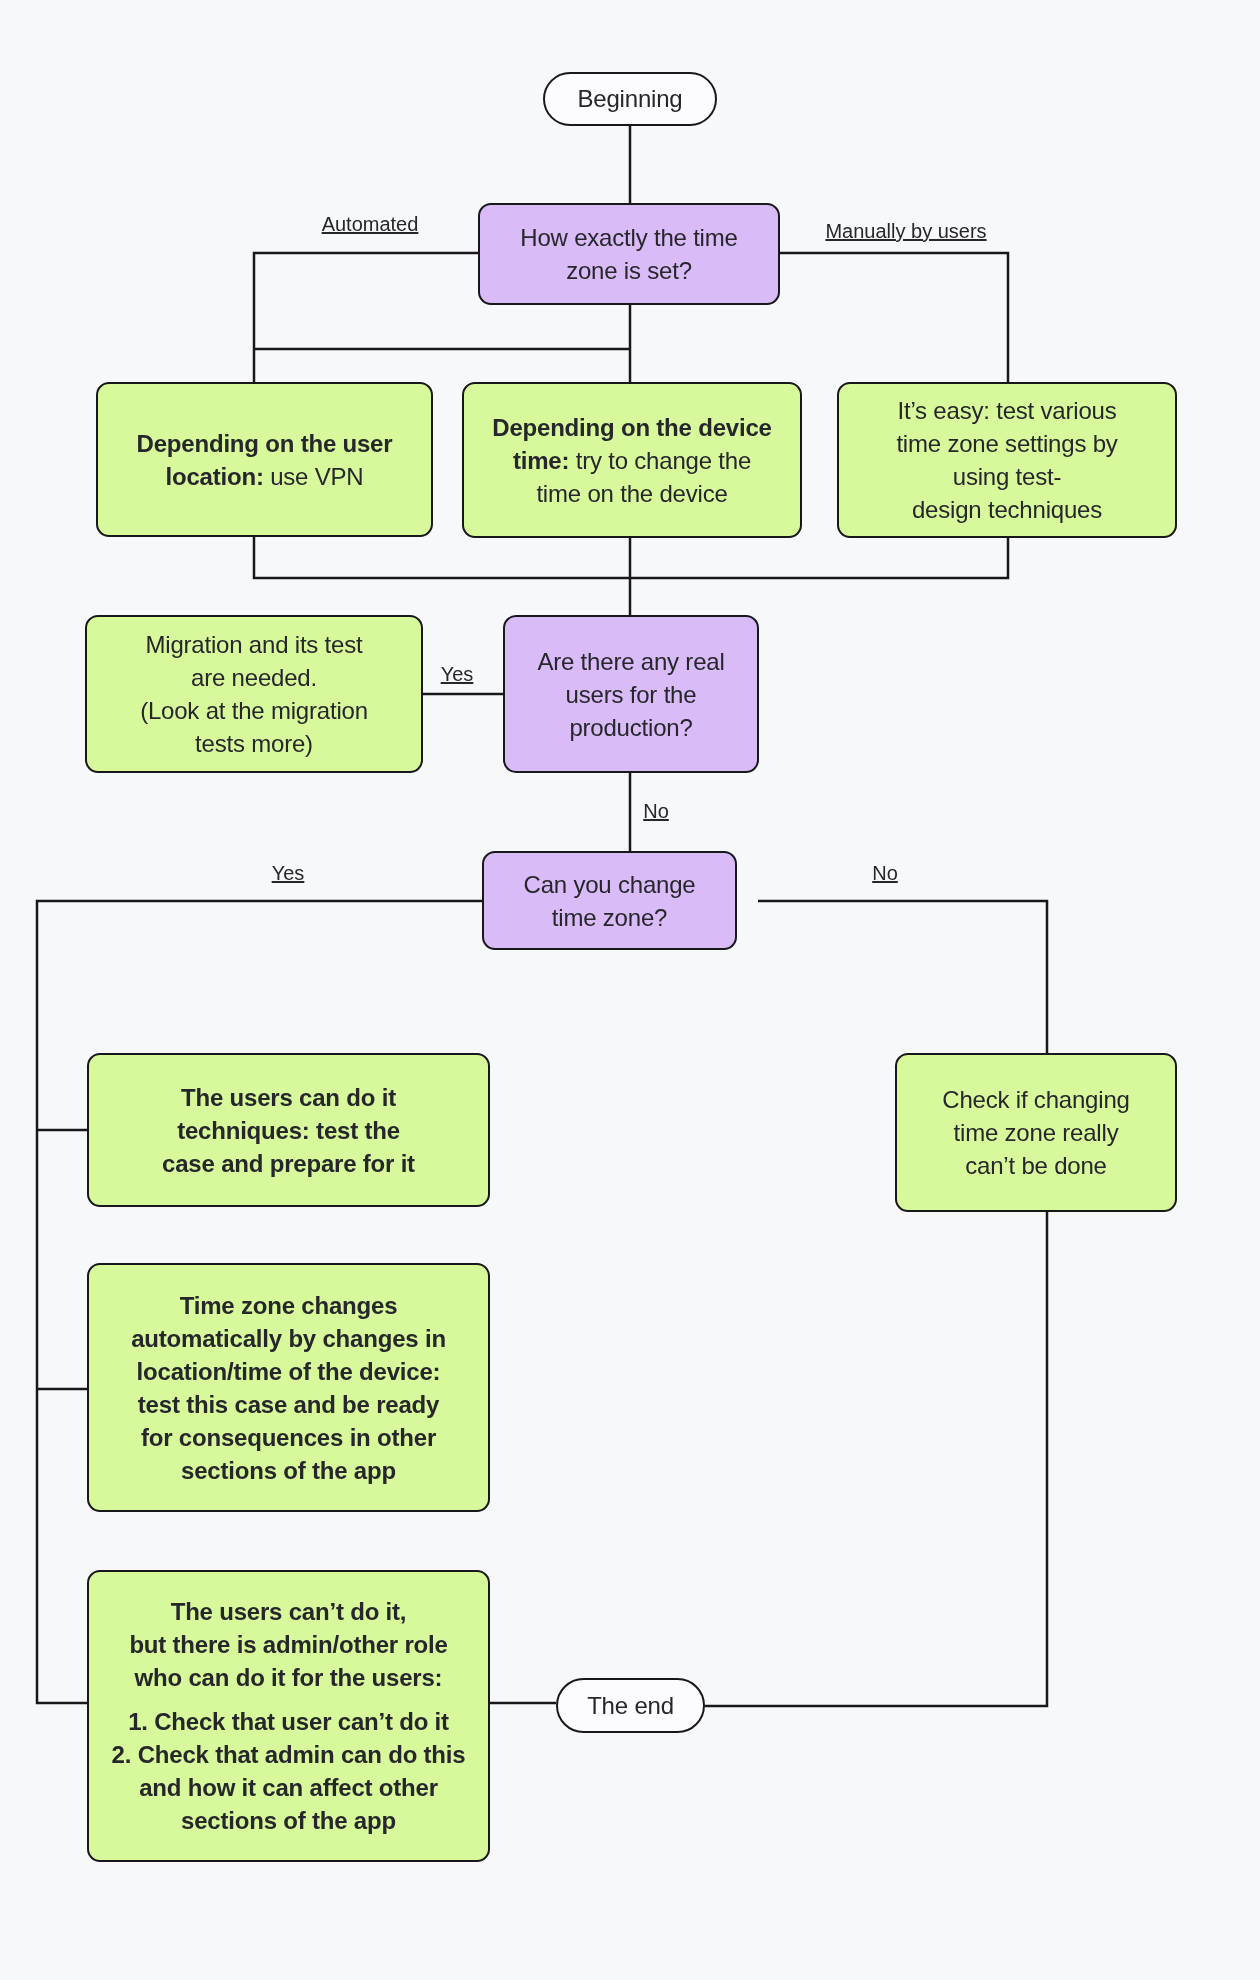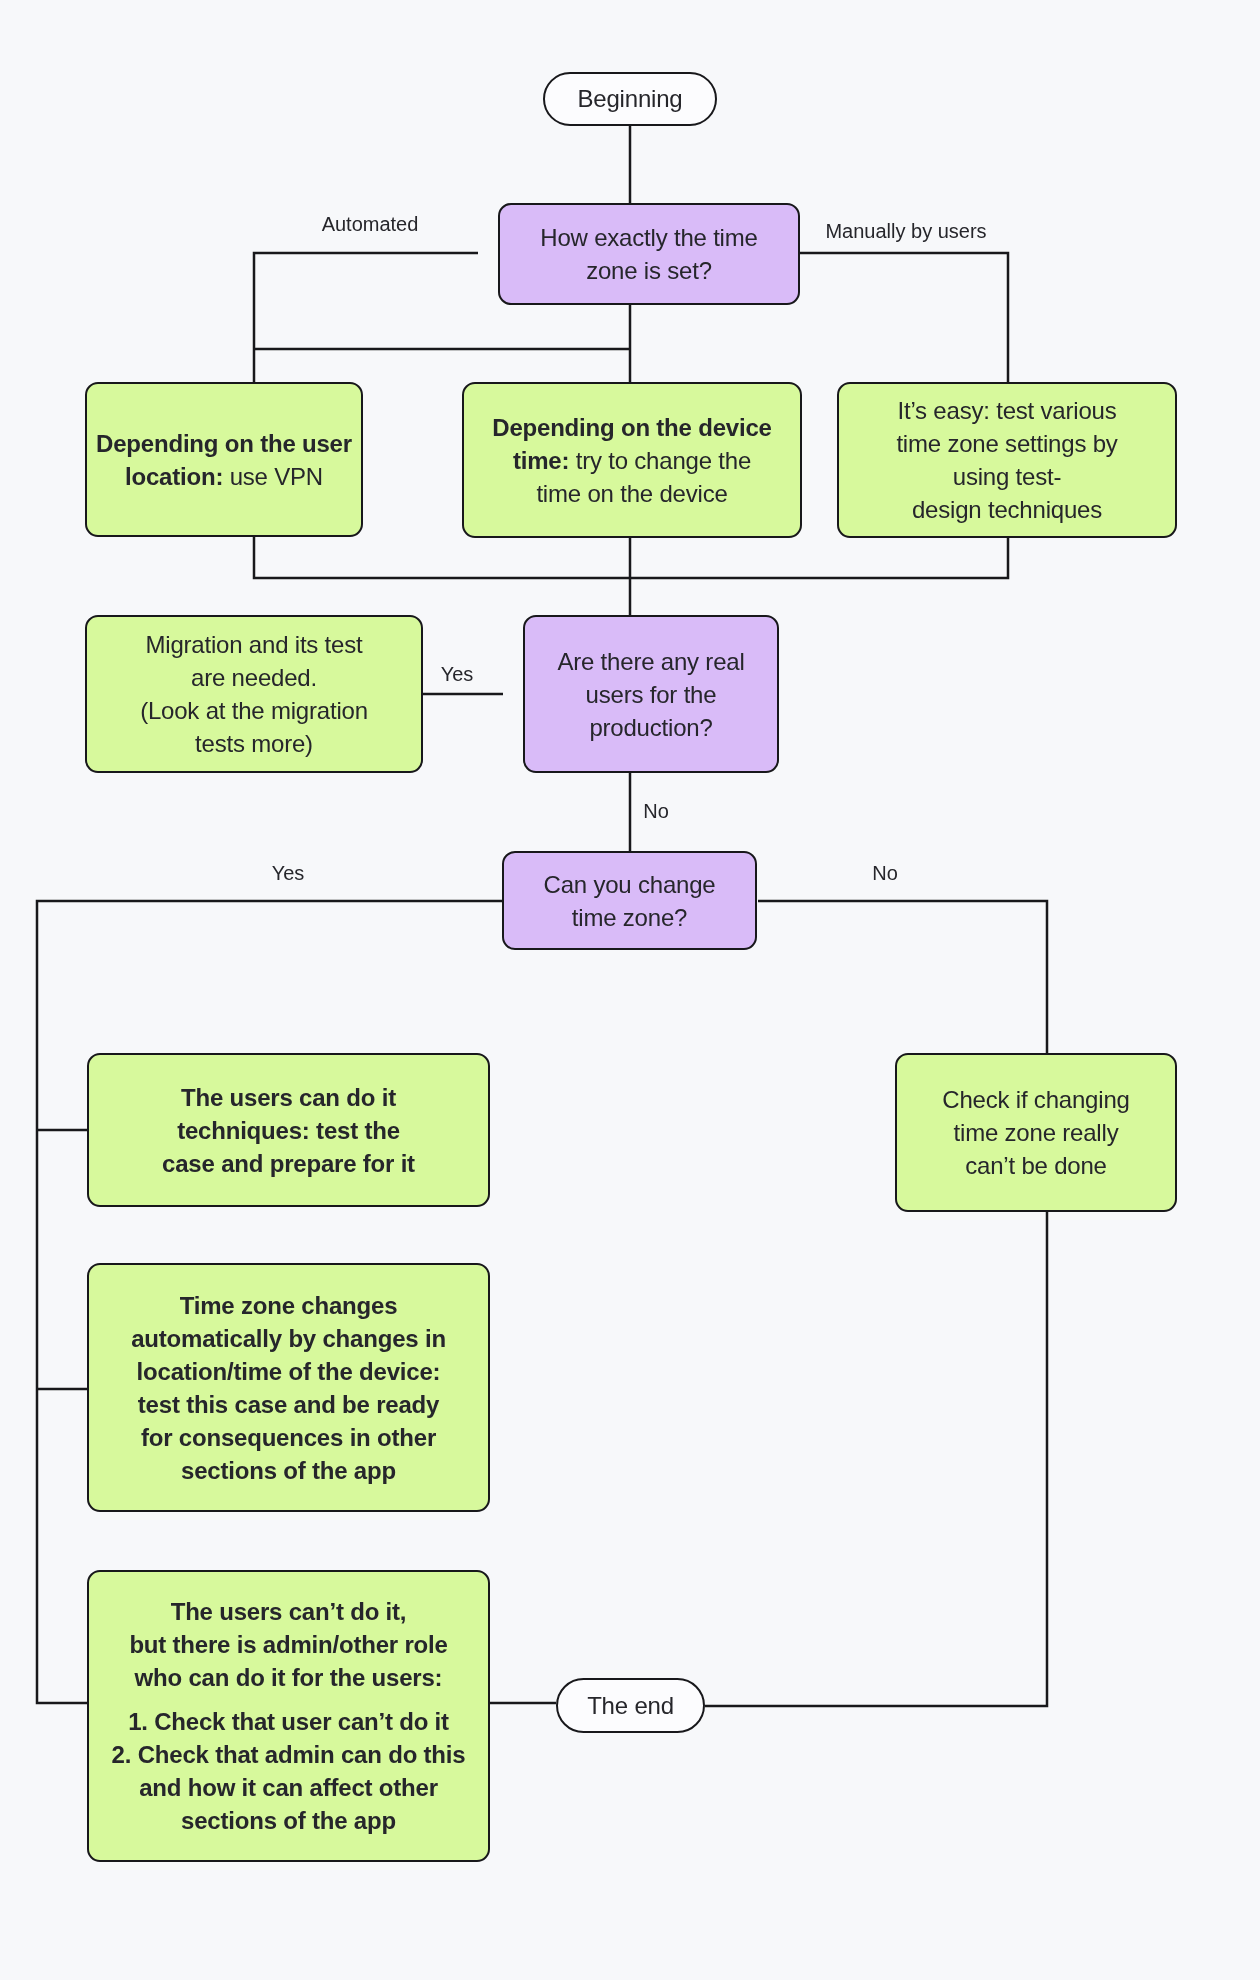--- a/index.html
+++ b/index.html
@@ -15,28 +15,29 @@
     position:absolute;box-sizing:border-box;
     display:flex;flex-direction:column;align-items:center;justify-content:center;
     text-align:center;
     border:2.5px solid var(--stroke,#18181b);
     font-size:24px;letter-spacing:-0.2px;
     color:var(--text,#26262b);
   }
   .rect{border-radius:13px;}
   .pill{border-radius:999px;background:#fcfcfe;text-align:right;}
   .green{background:var(--green,#d7f99c);}
-  .purple{background:var(--purple,#d9bbf8);margin-left:20px;}
+  .purple{background:var(--purple,#d9bbf8);}
   .tline{line-height:33px;white-space:nowrap;}
   .b, .bold .tline{font-weight:700;}
   .para2{margin-top:11px;}
   .edge-label{
     position:absolute;transform:translateX(-50%);
     font-size:20px;line-height:24px;white-space:nowrap;
     color:var(--text,#26262b);
+    text-decoration:underline;
   }
 </style>
 </head>
 <body>
 
 <div class="canvas">
 
   <svg class="edges" width="1260" height="1980" viewBox="0 0 1260 1980" fill="none" stroke="currentColor" stroke-width="2.5">
     <path d="M630 126 L630 203"></path>
     <path d="M478 253 L254 253 L254 382"></path>
@@ -55,21 +56,21 @@
     <path d="M490 1703 L556 1703"></path>
   </svg>
 
   <div class="node pill" style="left:543px;top:72px;width:174px;height:54px">Beginning</div>
 
   <div class="node rect purple" style="left:478px;top:203px;width:302px;height:102px">
       <div class="tline">How exactly the time</div>
       <div class="tline">zone is set?</div>
     </div>
 
-  <div class="node rect green" style="left:85px;top:382px;width:278px;height:155px">
+  <div class="node rect green" style="left:96px;top:382px;width:337px;height:155px">
       <div class="tline"><span class="b">Depending on the user</span></div>
       <div class="tline"><span class="b">location:</span><span> use VPN</span></div>
     </div>
 
   <div class="node rect green" style="left:462px;top:382px;width:340px;height:156px">
       <div class="tline"><span class="b">Depending on the device</span></div>
       <div class="tline"><span class="b">time:</span><span> try to change the</span></div>
       <div class="tline"><span>time on the device</span></div>
     </div>
 

